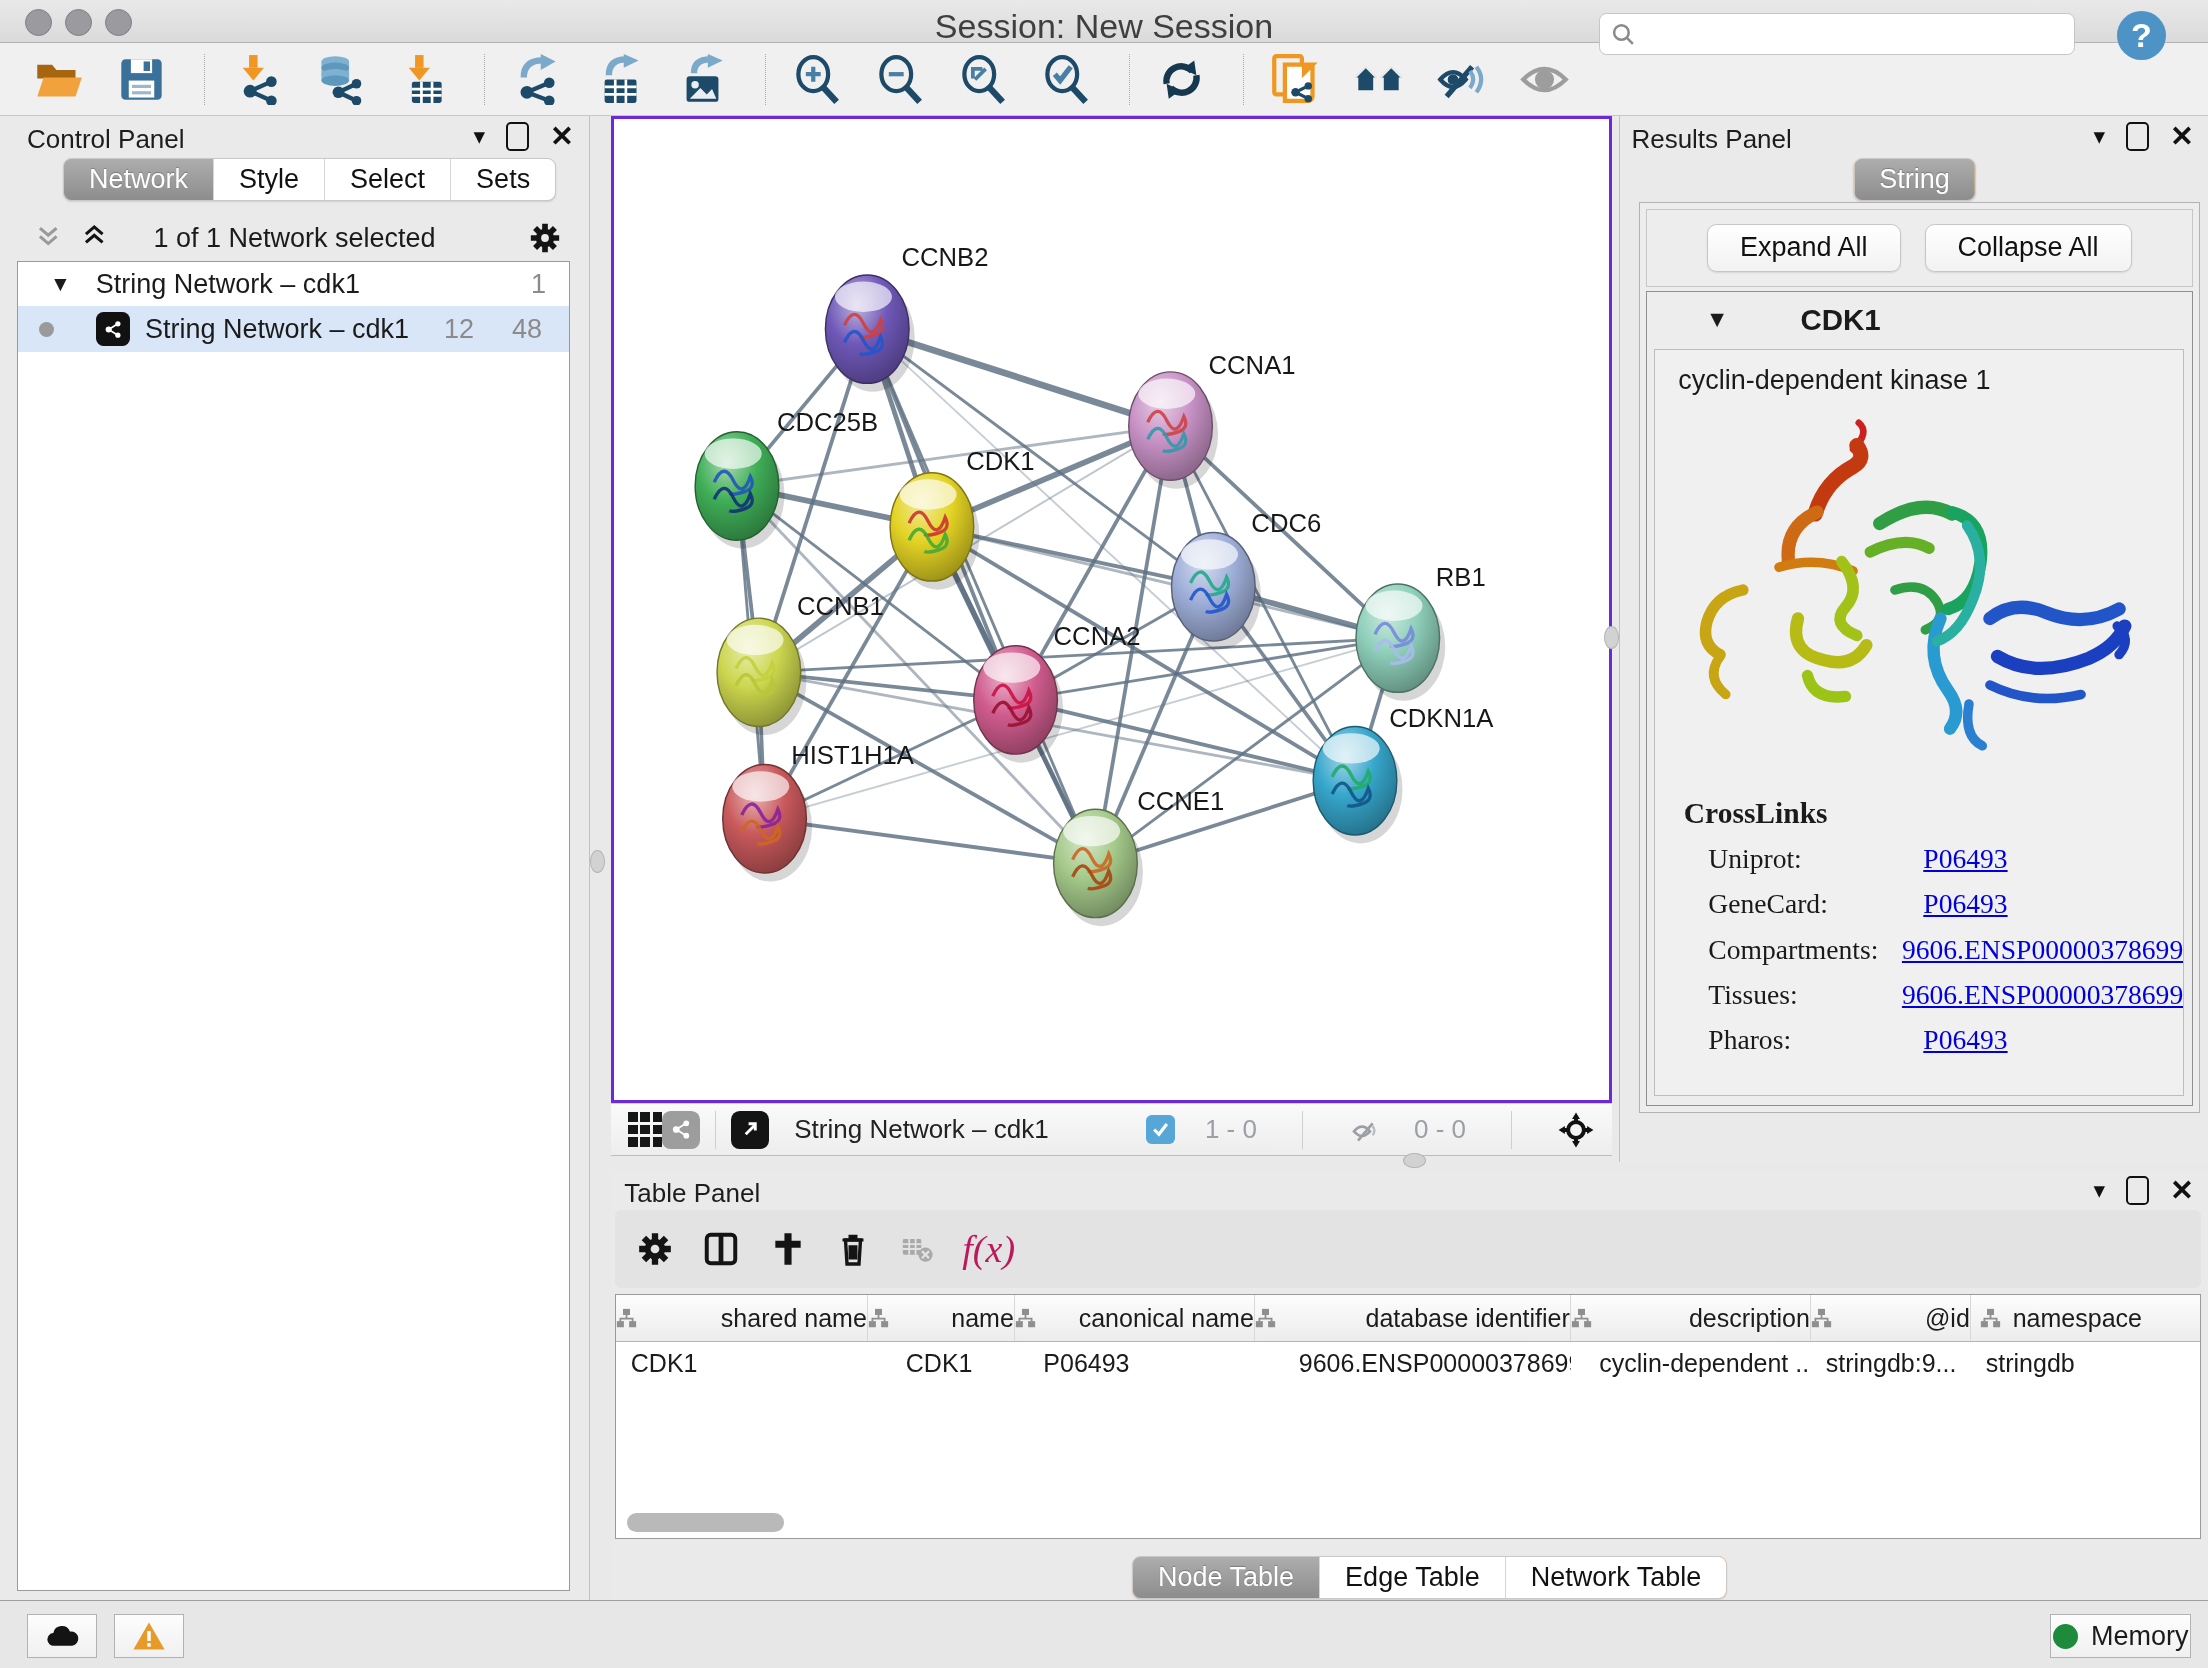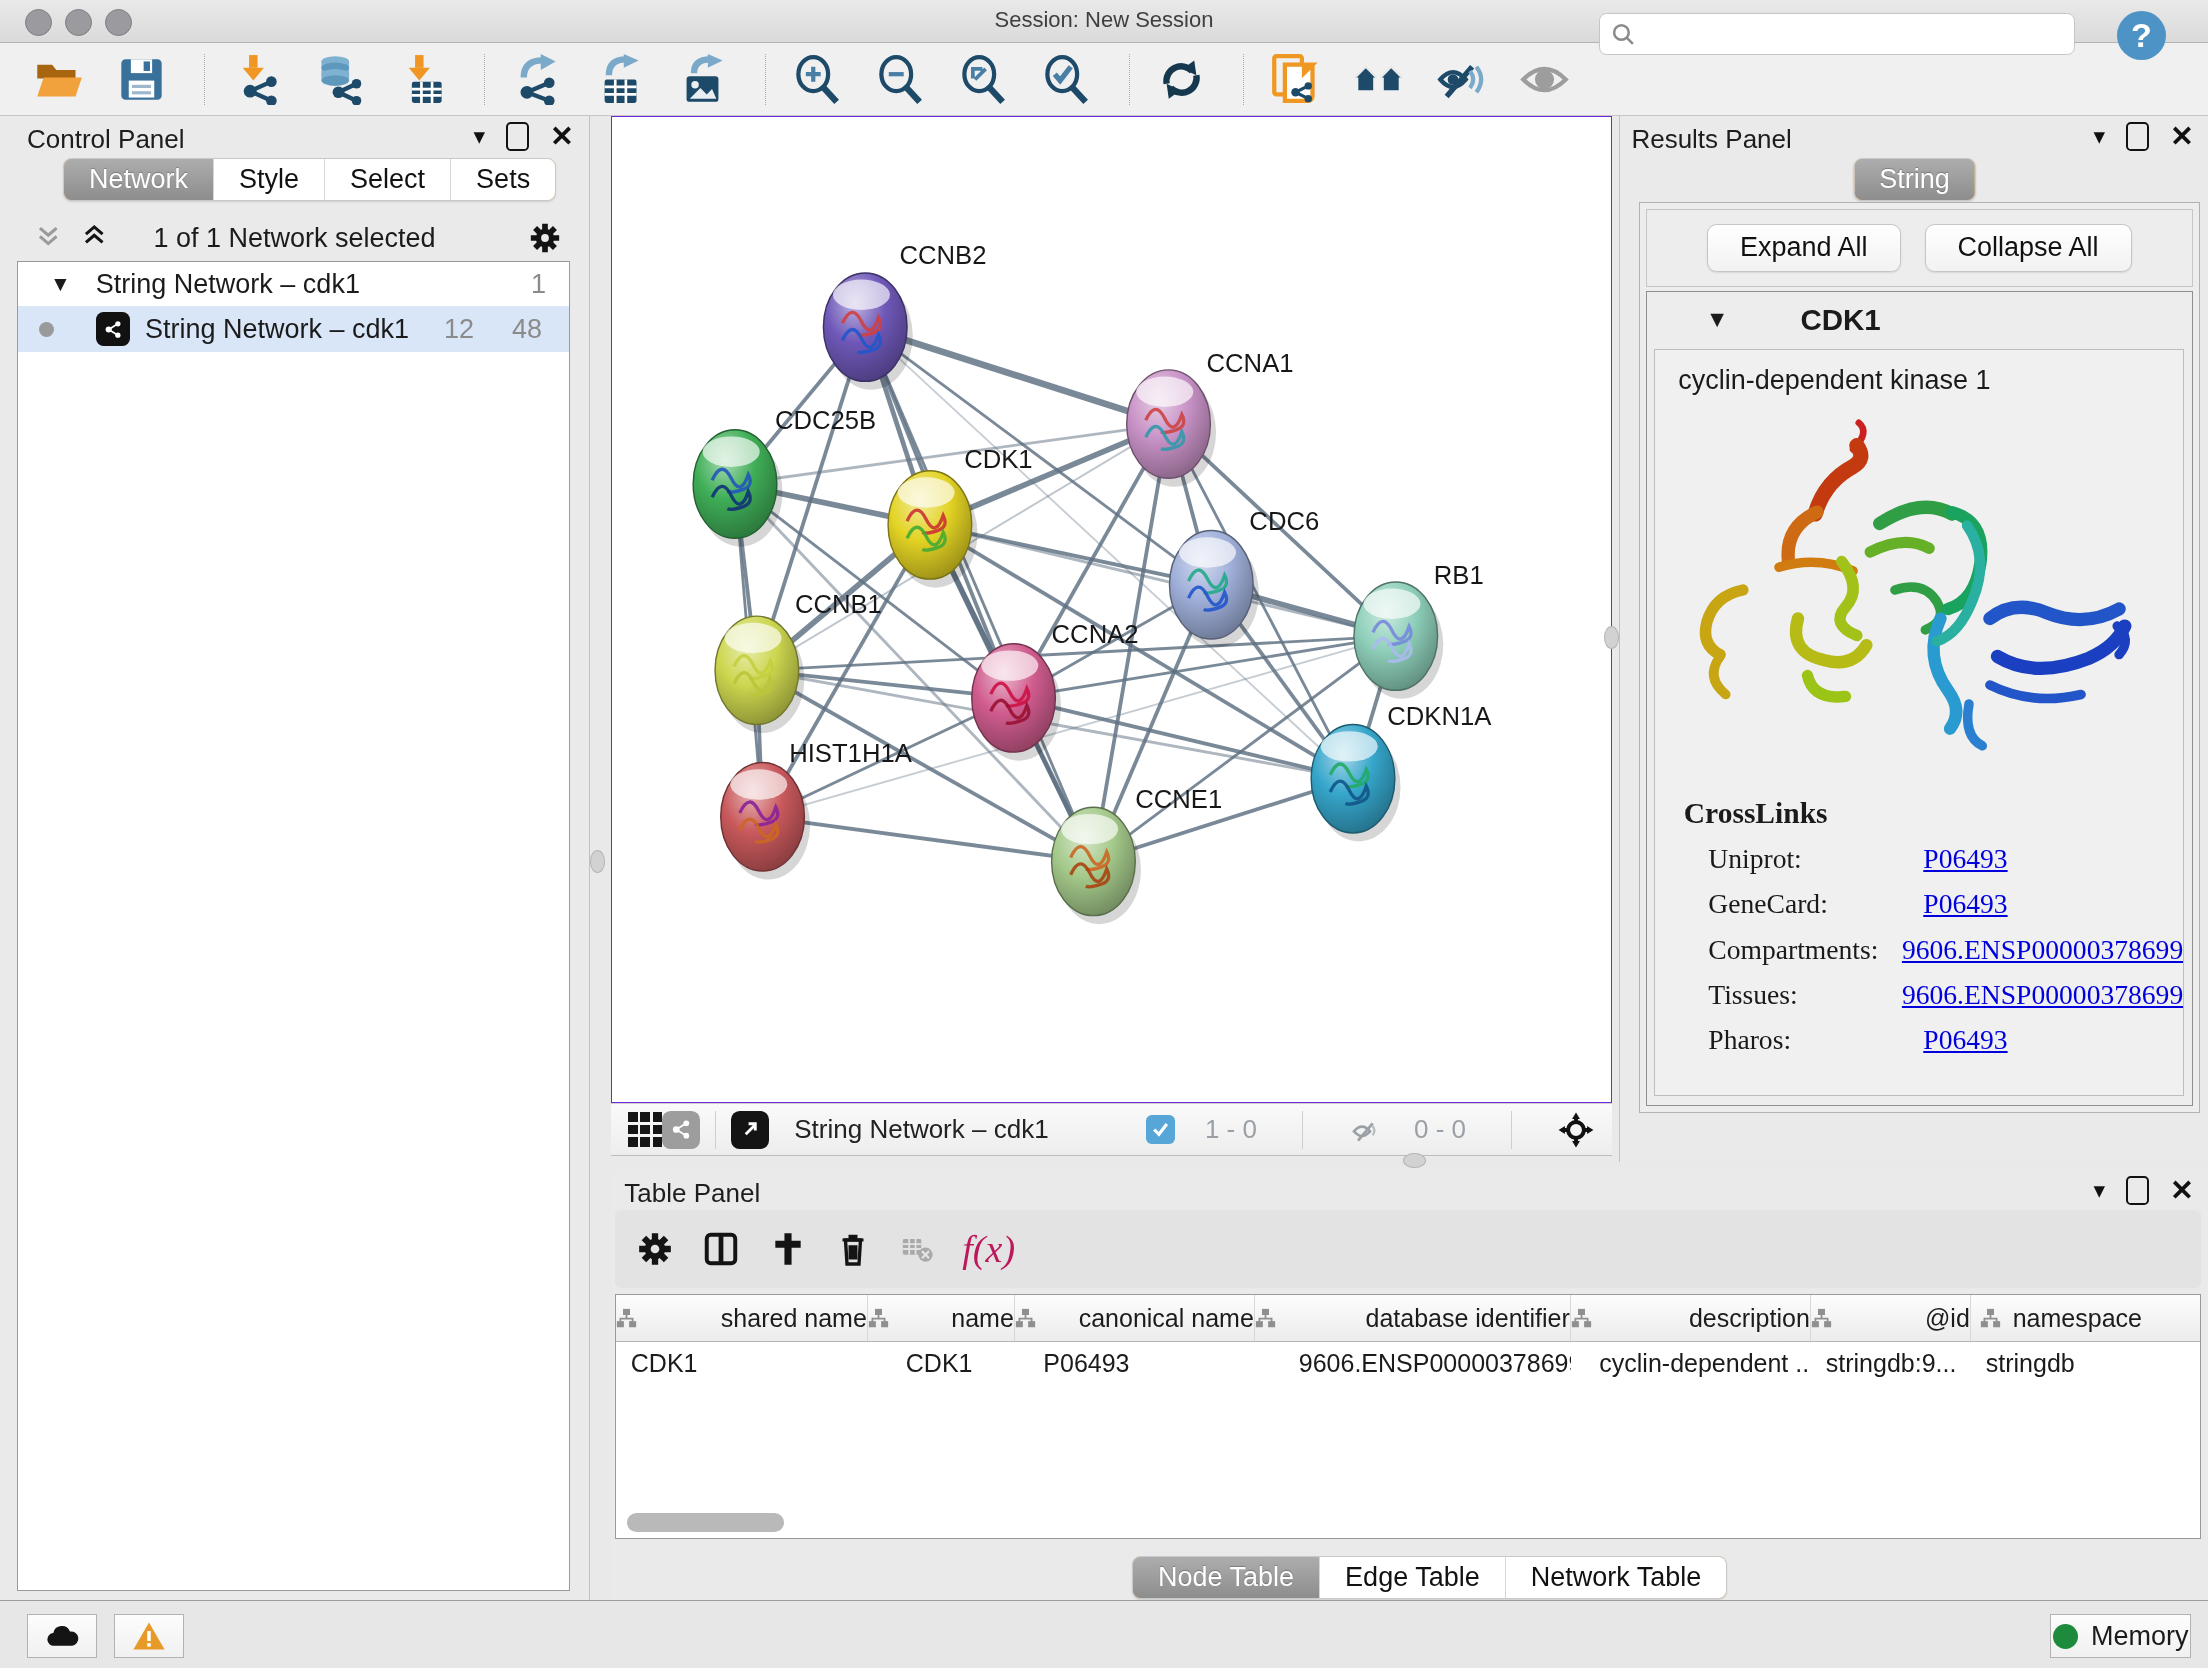--- a/index.html
+++ b/index.html
@@ -7,21 +7,21 @@
     width:2208px;height:1668px;position:relative;overflow:hidden;
     background:#e9e9e9;font-family:"Liberation Sans",sans-serif;color:#1b1b1b;
     -webkit-font-smoothing:antialiased;
   }
   
   .titlebar{position:absolute;left:0;top:0;width:100%;height:42px;
     background:linear-gradient(#e9e9e9,#dadada);border-bottom:1px solid #b3b3b3;}
   .traffic{position:absolute;top:8.6px;width:25px;height:25px;border-radius:50%;
     background:#9b9b9f;border:1px solid #7d7d82;}
   .win-title{position:absolute;left:0;right:0;top:6.7px;text-align:center;
-    font-size:22px;color:#3f3f3f;}
+    font-size:34px;color:#3f3f3f;}
   
   .toolbar{position:absolute;left:0;top:43px;width:100%;height:73px;
     background:#f0f0f0;border-bottom:1px solid #c7c7c7;
     display:flex;align-items:center;padding-left:32px;box-sizing:border-box;}
   .tool{width:53px;height:53px;margin-right:30px;display:flex;align-items:center;justify-content:center;flex:0 0 auto;}
   .tsep{width:0;height:51px;border-left:1.9px dotted #a9a9a9;margin:0 25px 0 5.7px;flex:0 0 auto;}
   .searchbox{position:absolute;right:133px;top:13.3px;width:476px;height:42px;background:#fff;
     border:1.9px solid #c5c5c5;border-radius:7.6px;display:flex;align-items:center;padding-left:11.4px;box-sizing:border-box;}
   .searchbox input{border:none;outline:none;font-size:25px;flex:1;background:transparent;margin-left:9.5px;font-family:"Liberation Sans",sans-serif;}
   .helpbtn{position:absolute;right:42px;top:11.4px;width:49px;height:49px;border-radius:50%;
@@ -49,21 +49,21 @@
   .cp-tree{position:absolute;left:17px;right:19px;top:145px;bottom:9.5px;background:#fff;border:1.9px solid #9a9a9a;}
   .tree-row1{height:44px;display:flex;align-items:center;padding:0 23px 0 32px;font-size:27px;}
   .tree-row1 .tri{font-size:21px;margin-right:25px;}
   .tree-row1 .cnt{margin-left:auto;color:#8b8b8b;}
   .tree-row2{height:46px;display:flex;align-items:center;background:#d9e6f8;padding:0 27px 0 21px;font-size:27px;}
   .tree-dot{width:15px;height:15px;border-radius:50%;background:#9a9a9a;margin-right:42px;}
   .tree-share{width:34px;height:34px;border-radius:7.6px;background:#111;display:flex;align-items:center;justify-content:center;margin-right:15px;}
   .tree-nums{margin-left:auto;color:#8b8b8b;display:flex;gap:38px;}
   
   .netview{position:absolute;left:611px;top:116px;width:1001px;height:987px;background:#fff;
-    border:1px solid #6d28d9;box-sizing:border-box;}
+    border:3px solid #6d28d9;box-sizing:border-box;}
   .netbar{position:absolute;left:611px;top:1103px;width:1001px;height:53px;
     background:linear-gradient(#fafafa,#ededed);border-top:1px solid #d2d2d2;border-bottom:1px solid #bdbdbd;
     display:flex;align-items:center;padding:0 17px;box-sizing:border-box;}
   .nb-sep{width:0;height:38px;border-left:1px solid #cfcfcf;margin:0 15px;}
   .nb-title{font-size:26px;margin-left:25px;color:#222;}
   .nb-right{margin-left:auto;display:flex;align-items:center;gap:30px;}
   .nb-count{font-size:26px;color:#9aa0a6;}
   .checkbox{width:28.5px;height:28.5px;border-radius:5.7px;background:#57a6d8;display:flex;align-items:center;justify-content:center;}
   .gridicon{display:grid;grid-template-columns:repeat(3,9.5px);grid-gap:2.9px;}
   .gridicon i{width:9.5px;height:9.5px;background:#161616;display:block;}

